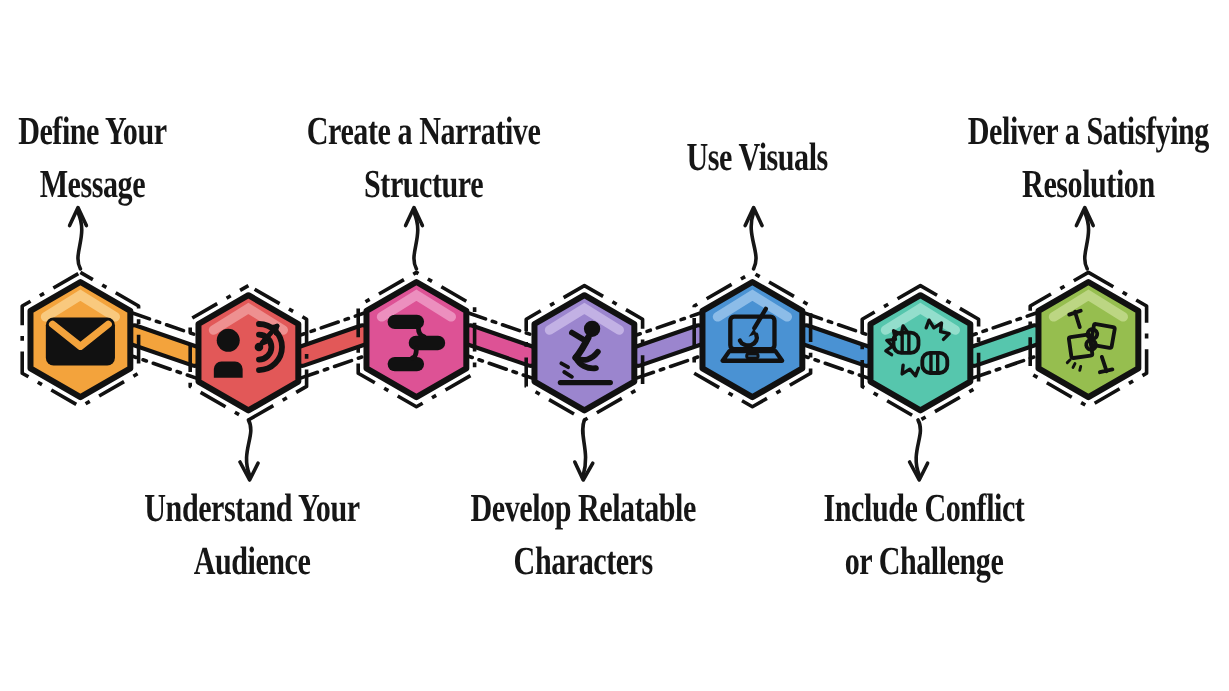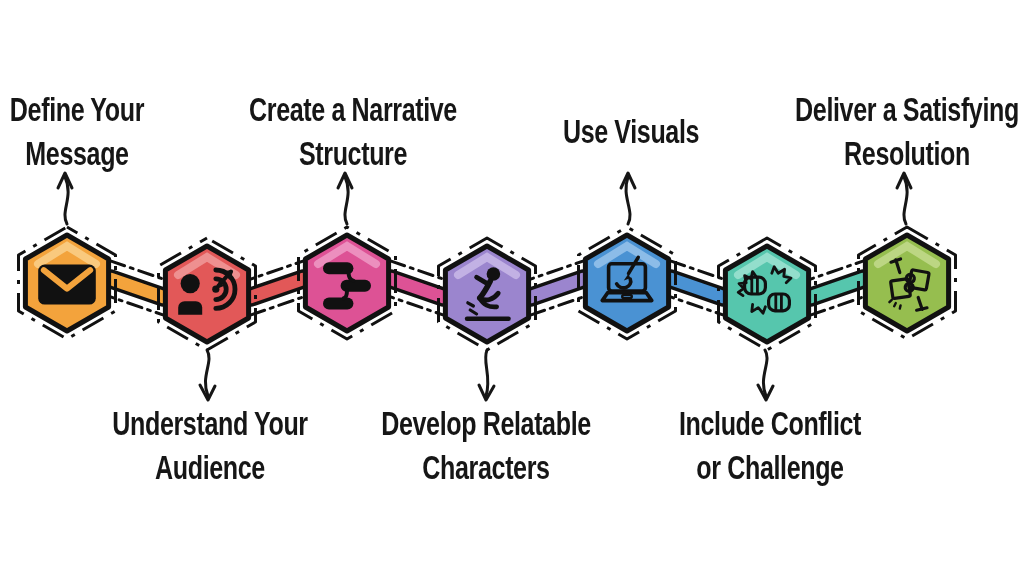--- a/index.html
+++ b/index.html
@@ -1,17 +1,17 @@
 <!DOCTYPE html>
 <html><head>
 <meta charset="utf-8">
 <style>
   html,body{margin:0;padding:0;background:#fff;overflow:hidden;}
   .canvas{position:relative;width:1024px;height:576px;background:#fff;
-          font-family:Liberation Sans, sans-serif;}
+          font-family:Liberation Serif, serif;}
   .label{position:absolute;width:330px;text-align:center;font-weight:700;
          font-size:33px;line-height:44px;color:#161616;letter-spacing:-0.5px;
          transform:scaleX(0.76);transform-origin:50% 0;white-space:nowrap;}
   .hex{position:absolute;width:116px;height:120px;}
   .hex svg{overflow:visible;}
   .connector{position:absolute;width:84px;height:72px;}
   .connector svg{overflow:visible;}
   .arrow{position:absolute;}
   .ar{fill:none;stroke:#161616;stroke-width:3;stroke-linecap:round;stroke-linejoin:round;}
   .dash{stroke:#111;stroke-width:3;stroke-dasharray:15 6 3 6;stroke-linecap:round;fill:none;}

